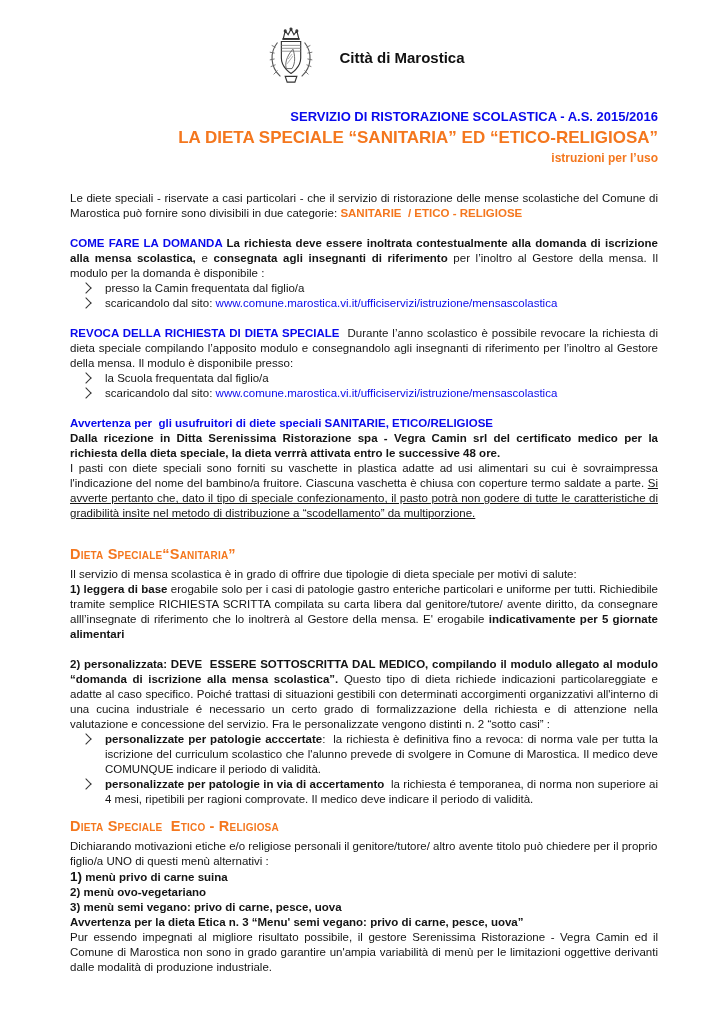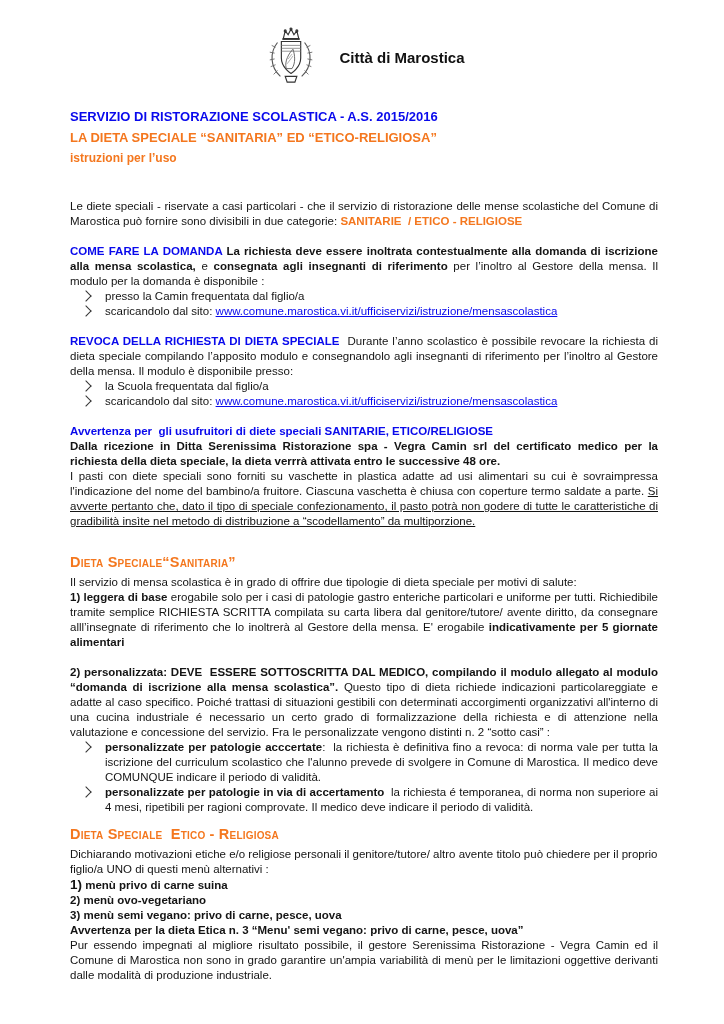--- a/index.html
+++ b/index.html
@@ -13,32 +13,32 @@
     font-family:"Liberation Sans","DejaVu Sans",sans-serif;
     font-size:11.5px;
     line-height:15px;
     color:#141414;
   }
   
   .header-row{display:flex;align-items:center;justify-content:center;gap:18px;margin:0 0 20px 0;}
   .coa{width:58px;height:62px;flex:0 0 auto;}
   .city-name{font-size:15px;font-weight:700;color:#111;}
   
-  .title-block{text-align:left;margin:0 0 32px 0;}
+  .title-block{text-align:right;margin:0 0 24px 0;}
   .title-line1{font-size:13px;font-weight:700;color:#0909EC;line-height:18px;}
-  .title-line2{font-size:13px;font-weight:700;color:#F4771E;line-height:23px;}
+  .title-line2{font-size:17px;font-weight:700;color:#F4771E;line-height:23px;}
   .title-line3{font-size:12px;font-weight:700;color:#F4771E;line-height:18px;}
   
   .para{margin:0 0 15px 0;text-align:justify;}
   .para.tight{margin-bottom:0;}
   .b{font-weight:700;}
   .blue{color:#0909EC;font-weight:700;}
   .orange{color:#F4771E;font-weight:700;}
   .u{text-decoration:underline;}
-  a.doclink{color:#0909EC;text-decoration:underline;cursor:pointer;}
+  a.doclink{color:#0909EC;cursor:pointer;}
   
   .arrow-list{list-style:none;margin:0 0 15px 0;padding:0;}
   .arrow-list.sub{margin-bottom:10px;}
   .arrow-list li{position:relative;padding-left:35px;text-align:justify;}
   .arrow-ico{position:absolute;left:12px;top:3px;width:7px;height:7px;
     border-top:1.6px solid #333;border-right:1.6px solid #333;
     transform:rotate(45deg);}
   .section-heading{font-variant:small-caps;font-weight:700;color:#F4771E;
     font-size:14.5px;line-height:18px;margin:0 0 4px 0;letter-spacing:.2px;}
   .gap-lg{margin-bottom:24px;}

